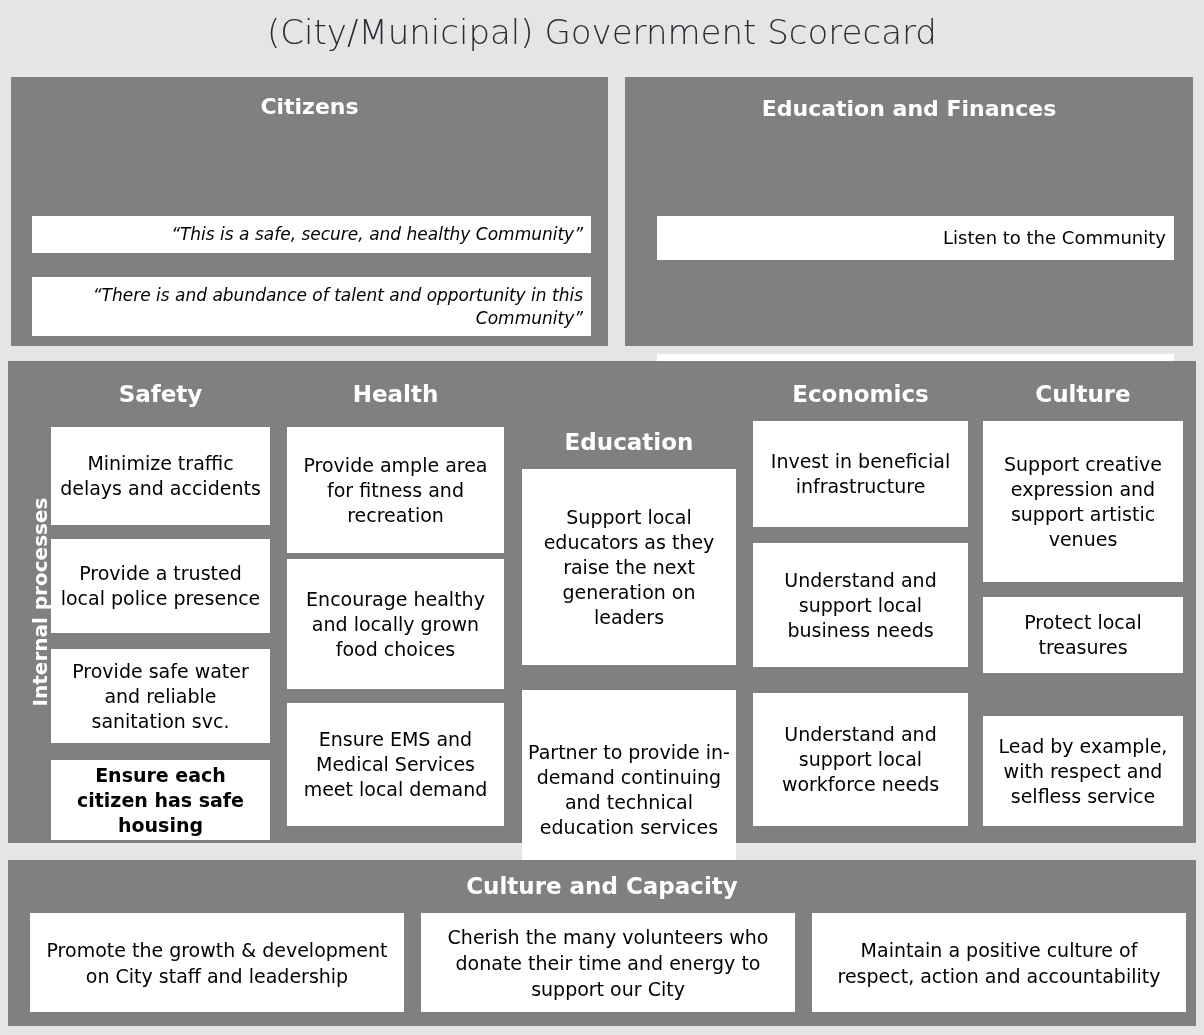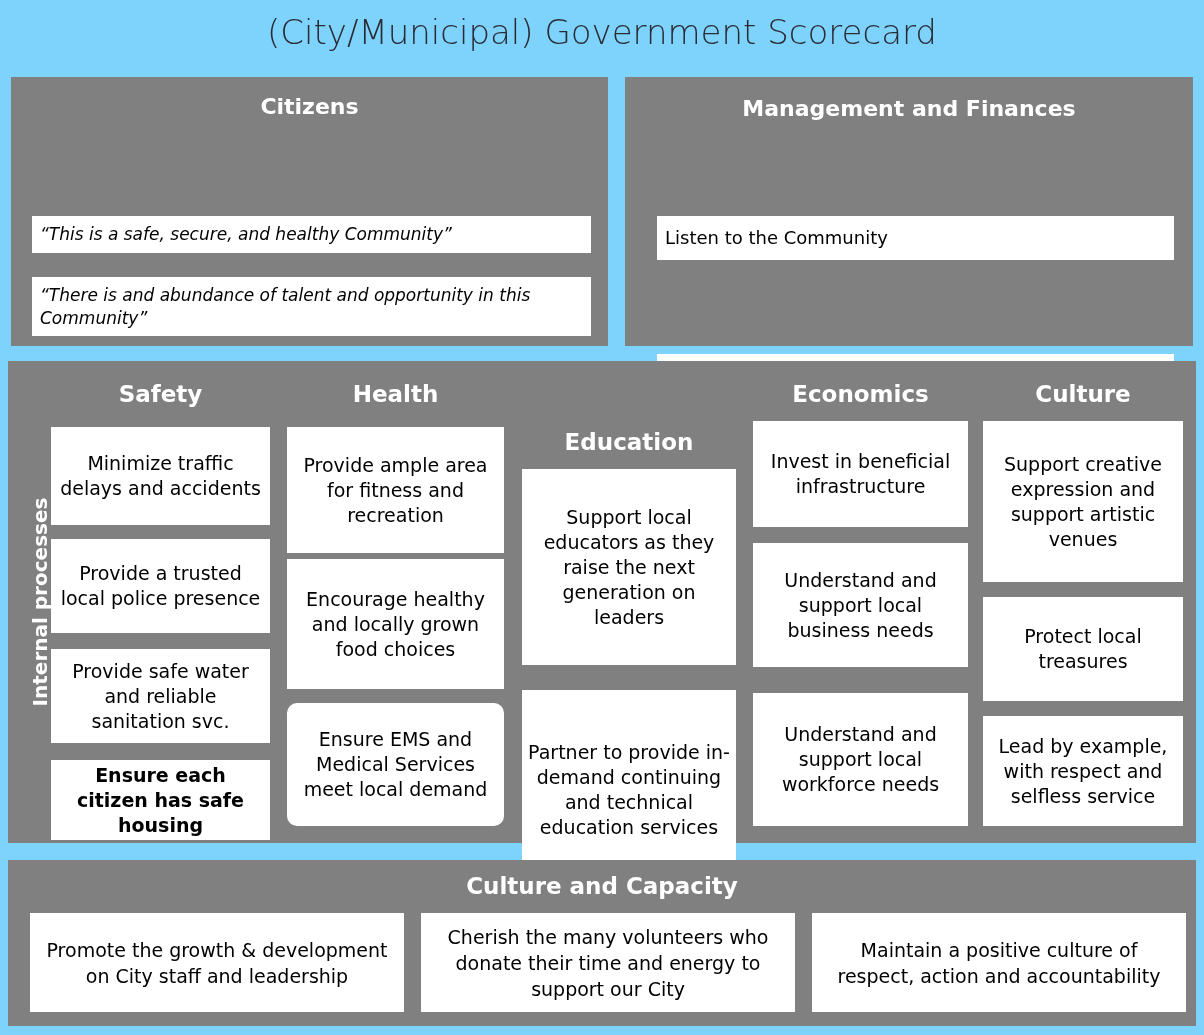--- a/index.html
+++ b/index.html
@@ -11,21 +11,21 @@
     width: 1204px;
     height: 1035px;
     overflow: hidden;
     font-family: "DejaVu Sans", sans-serif;
     position: relative;
   }
   .page {
     position: relative;
     width: 1204px;
     height: 1035px;
-    background: #7dd3fc;
+    background: #e5e5e5;
   }
 
   
   .title {
     position: absolute;
     left: 0;
     top: 10px;
     width: 1204px;
     text-align: center;
     color: #2b2b35;
@@ -61,21 +61,21 @@
   }
   #panel-management .panel-heading { margin-top: 18px; }
 
   .card {
     position: absolute;
     background: #ffffff;
     color: #000000;
     display: flex;
     align-items: center;
     justify-content: center;
-    text-align: left;
+    text-align: right;
     box-sizing: border-box;
     padding: 4px 8px;
   }
   .card-text { display: block; width: 100%; }
 
   .citizen-card {
     left: 21px;
     width: 559px;
     font-style: italic;
     font-size: 17px;
@@ -188,21 +188,21 @@
     </div>
     <div class="card citizen-card" id="citizen-card-1">
       <span class="card-text">“There is and abundance of talent and opportunity in this Community”</span>
     </div>
     <div class="card citizen-card" id="citizen-card-2">
       <span class="card-text">“Culture and the arts connect our Community”</span>
     </div>
   </div>
 
   <div class="panel" id="panel-management">
-    <div class="panel-heading">Management and Finances</div>
+    <div class="panel-heading">Education and Finances</div>
     <div class="card mgmt-card" id="mgmt-card-0">
       <span class="card-text">Listen to the Community</span>
     </div>
     <div class="card mgmt-card" id="mgmt-card-2">
       <span class="card-text">Justify the return for each fee and tax imposed</span>
     </div>
   </div>
 
   <div class="panel" id="panel-internal">
 
@@ -228,21 +228,21 @@
     <div class="proc-card col-safety" style="top:399px;height:80px;font-weight:bold;">
       <span class="card-text">Ensure each citizen has safe housing</span>
     </div>
 
     <div class="proc-card col-health" style="top:66px;height:126px;">
       <span class="card-text">Provide ample area for fitness and recreation</span>
     </div>
     <div class="proc-card col-health" style="top:198px;height:130px;">
       <span class="card-text">Encourage healthy and locally grown food choices</span>
     </div>
-    <div class="proc-card col-health" style="top:342px;height:123px;border-radius:10px;">
+    <div class="proc-card col-health" style="top:342px;height:123px;">
       <span class="card-text">Ensure EMS and Medical Services meet local demand</span>
     </div>
 
     <div class="proc-card col-education" style="top:60px;height:196px;">
       <span class="card-text">Support local educators as they raise the next generation on leaders</span>
     </div>
     <div class="proc-card col-education" style="top:281px;height:200px;">
       <span class="card-text">Partner to provide in-demand continuing and technical education services</span>
     </div>
 
@@ -252,21 +252,21 @@
     <div class="proc-card col-economics" style="top:182px;height:124px;">
       <span class="card-text">Understand and support local business needs</span>
     </div>
     <div class="proc-card col-economics" style="top:332px;height:133px;">
       <span class="card-text">Understand and support local workforce needs</span>
     </div>
 
     <div class="proc-card col-culture" style="top:60px;height:161px;">
       <span class="card-text">Support creative expression and support artistic venues</span>
     </div>
-    <div class="proc-card col-culture" style="top:236px;height:104px;">
+    <div class="proc-card col-culture" style="top:236px;height:76px;">
       <span class="card-text">Protect local treasures</span>
     </div>
     <div class="proc-card col-culture" style="top:355px;height:110px;">
       <span class="card-text">Lead by example, with respect and selfless service</span>
     </div>
 
   </div>
 
   <div class="panel" id="panel-capacity">
     <div class="panel-heading">Culture and Capacity</div>

